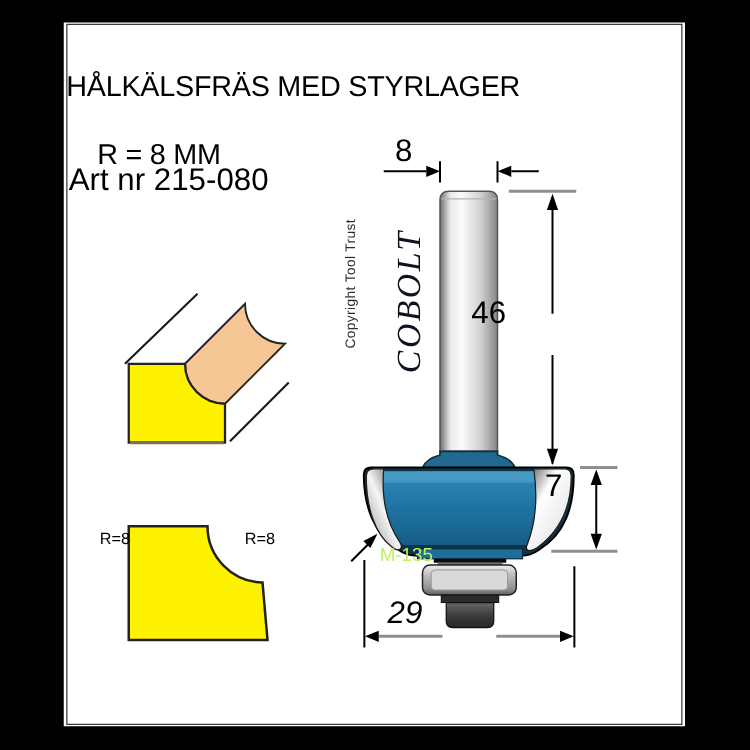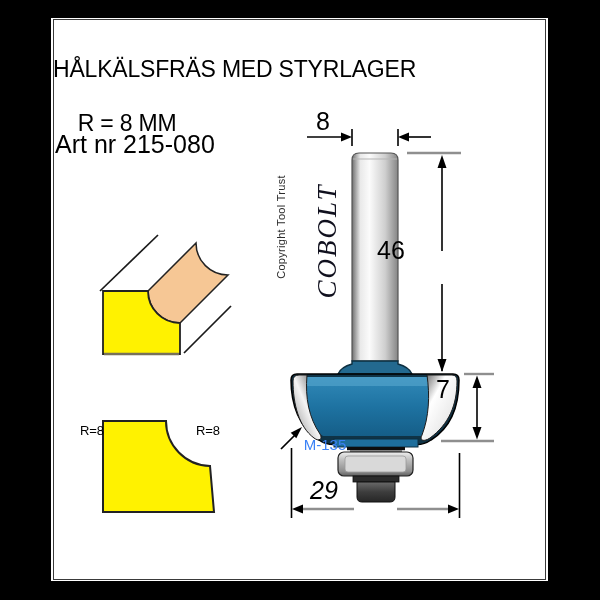--- a/index.html
+++ b/index.html
@@ -11,21 +11,21 @@
   #title{left:53px;top:56px;font-size:23px;line-height:27px;letter-spacing:-0.2px;}
   #artnr{left:55px;top:130px;font-size:25px;}
   .dim{font-size:25px;text-align:center;}
   #dim8 {left:303px;top:107px;width:40px;}
   #dim37{left:366px;top:236px;width:50px;}
   #dim12{left:418px;top:375px;width:50px;}
   #dim29{left:299px;top:476px;width:50px;font-style:italic;}
   .r8{font-size:13px;text-align:center;width:60px;}
   #r8prof{left:62px;top:423px;}
   #r8ptr{left:178px;top:423px;}
-  #m135{left:290px;top:436px;width:70px;font-size:15px;text-align:center;color:#3b82f6;}
+  #m135{left:290px;top:436px;width:70px;font-size:15px;text-align:center;color:#bef264;}
   #brand{left:247px;top:226px;width:160px;height:30px;text-align:center;
          transform:rotate(-90deg);font-family:"Liberation Serif",serif;font-style:italic;
          font-size:27px;letter-spacing:2px;color:#10101e;}
   #copyr{left:217px;top:220px;width:130px;height:14px;text-align:center;
          transform:rotate(-90deg);font-size:11px;color:#2b2b2b;letter-spacing:0.3px;}
   svg{position:absolute;left:0;top:0;}
 </style>
 </head>
 <body>
 

